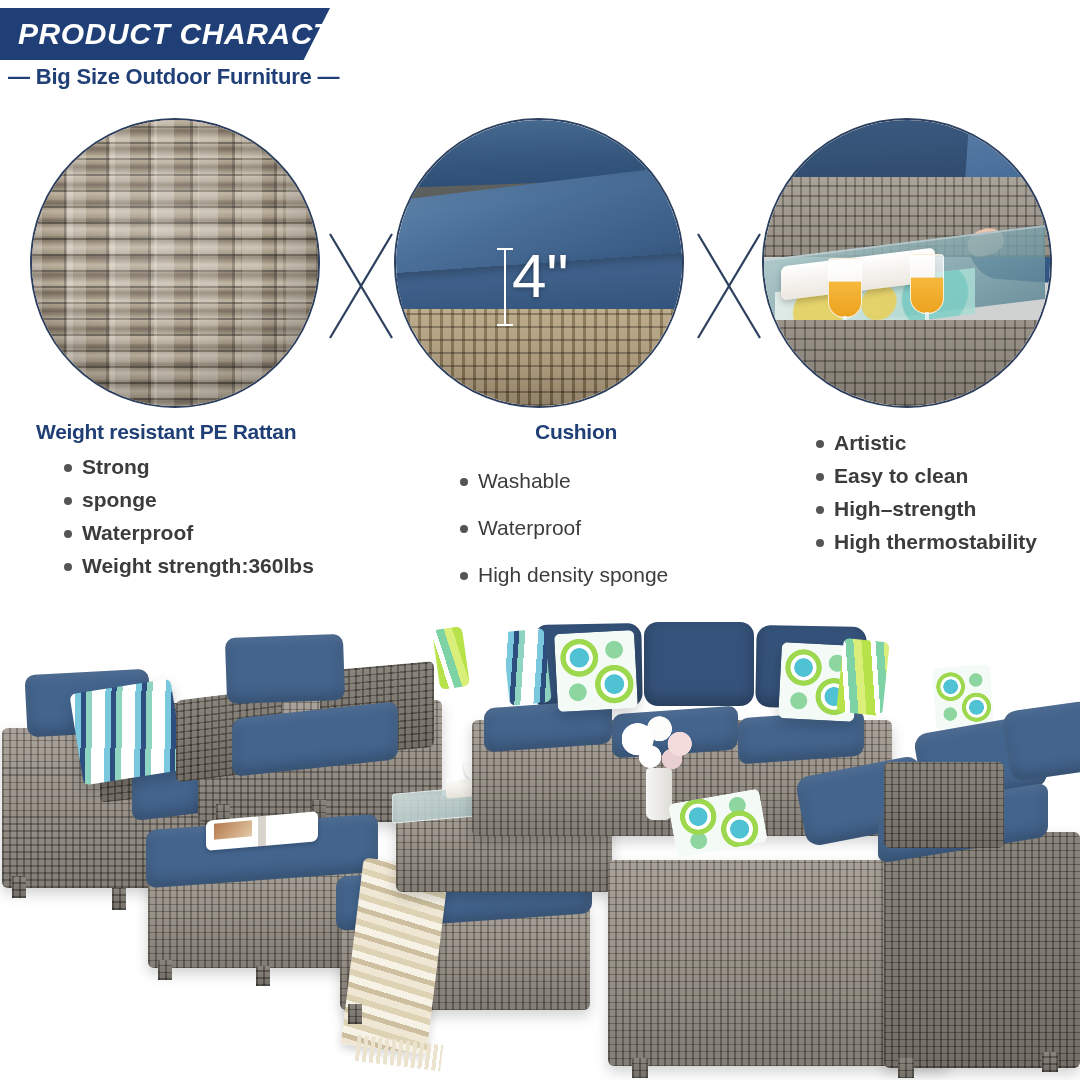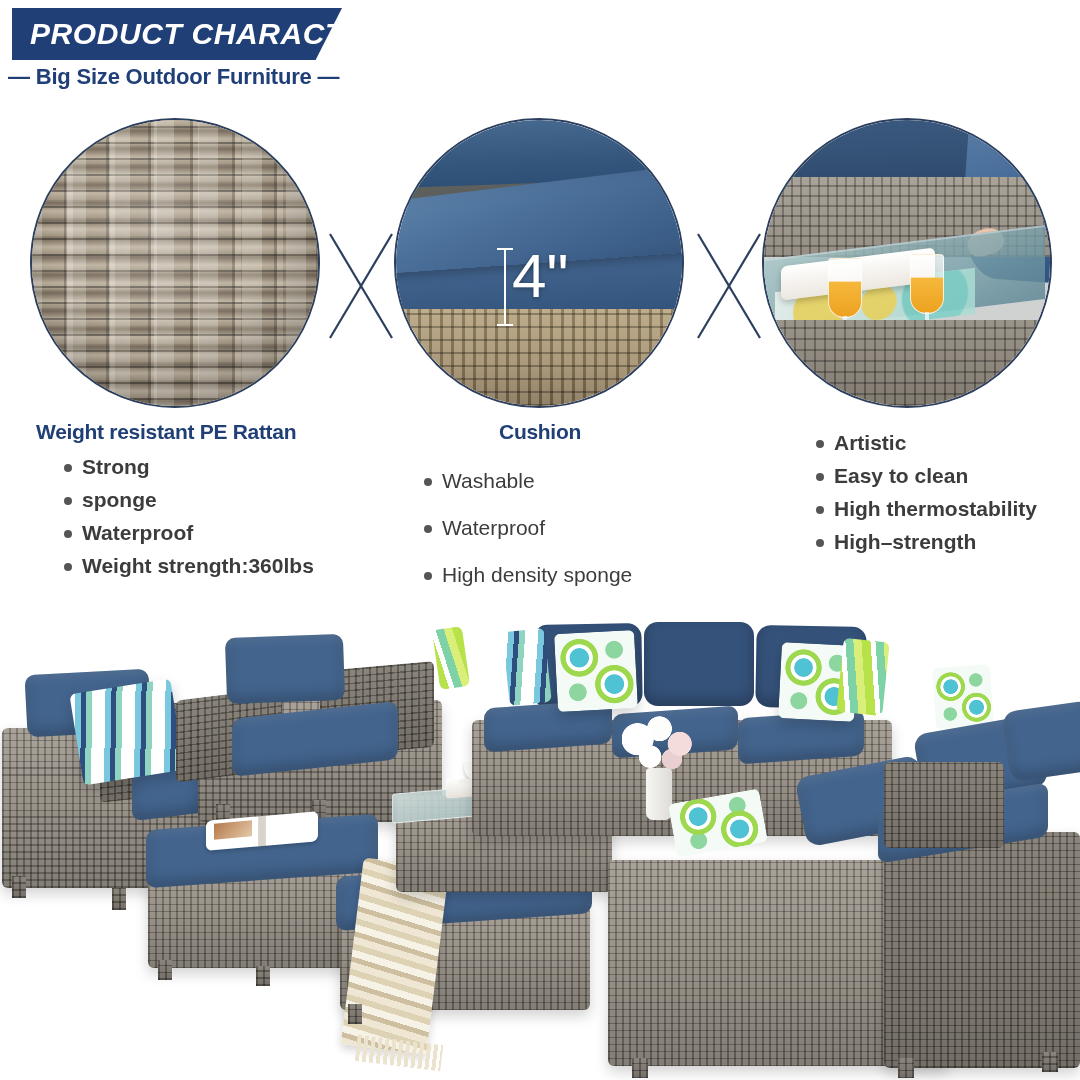--- a/index.html
+++ b/index.html
@@ -16,21 +16,21 @@
     position: relative;
     width: 1080px;
     height: 1080px;
     background: #ffffff;
   }
 
   
   .banner-wrap {
     position: absolute;
     top: 8px;
-    left: 12px;
+    left: 0;
     width: 330px;
     height: 52px;
   }
   .banner-shape {
     position: absolute;
     inset: 0;
     background: #1f3f76;
     clip-path: polygon(0 0, 100% 0, 92% 100%, 0 100%);
   }
   .banner-text {
@@ -283,21 +283,21 @@
 
   
   .x-connector { position: absolute; top: 112px; width: 66px; height: 112px; }
   .x-1 { left: 328px; }
   .x-2 { left: 696px; }
 
   
   .features { position: absolute; top: 420px; left: 0; width: 1080px; height: 175px; }
   .feat-col { position: absolute; top: 0; }
   .feat-col-1 { left: 36px; width: 330px; }
-  .feat-col-2 { left: 420px; width: 320px; }
+  .feat-col-2 { left: 456px; width: 320px; }
   .feat-col-3 { left: 788px; width: 290px; }
 
   .feat-title {
     color: #1f3f76;
     font-size: 21px;
     font-weight: bold;
     letter-spacing: -0.3px;
     white-space: nowrap;
     margin-bottom: 6px;
     font-family: "Liberation Sans", sans-serif;
@@ -484,22 +484,22 @@
         <li>Washable</li>
         <li>Waterproof</li>
         <li>High density sponge</li>
       </ul>
     </div>
 
     <div class="feat-col feat-col-3">
       <ul class="feat-list tight feat-list-indent">
         <li>Artistic</li>
         <li>Easy to clean</li>
+        <li>High–strength</li>
         <li>High thermostability</li>
-        <li>High–strength</li>
       </ul>
     </div>
   </div>
 
   <div class="hero">
 
     <div class="fx wicker r6 shadow-soft" style="left:2px; top:128px; width:210px; height:160px;"></div>
     <div class="fx wicker-dk r6" style="left:100px; top:104px; width:130px; height:92px; transform:skewY(-6deg);"></div>
     <div class="fx denim r10" style="left:26px; top:72px; width:124px; height:62px; transform:rotate(-3deg);"></div>
     <div class="fx denim r10" style="left:132px; top:160px; width:118px; height:54px; transform:skewY(-7deg);"></div>

